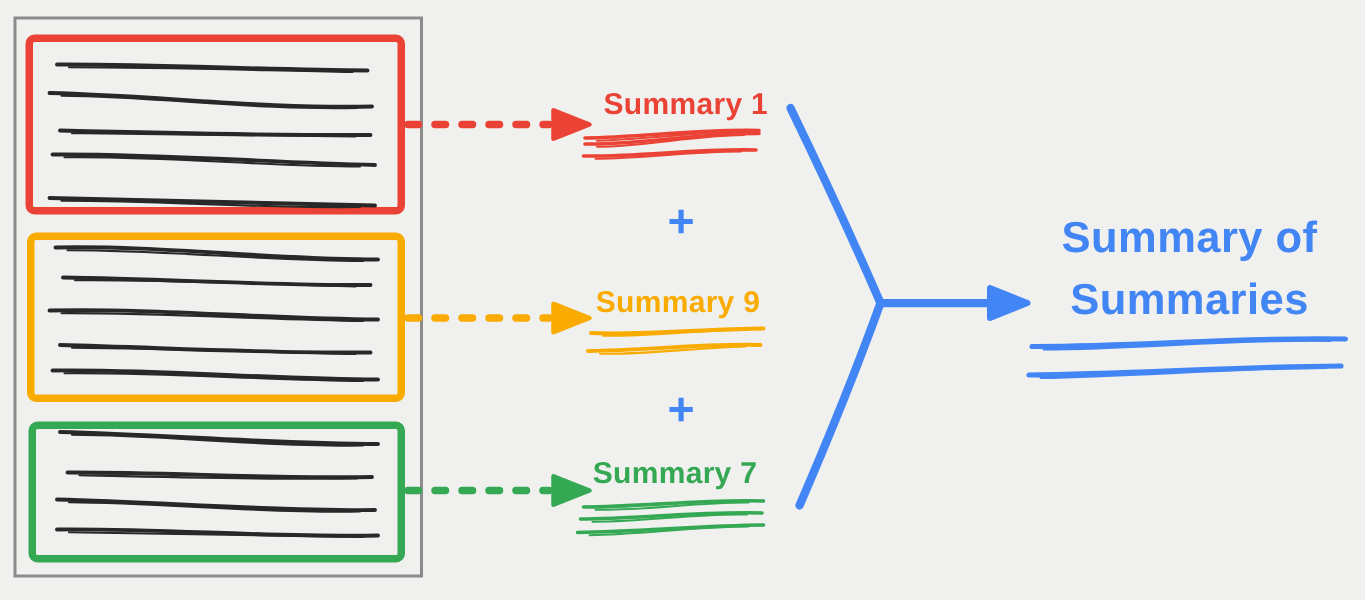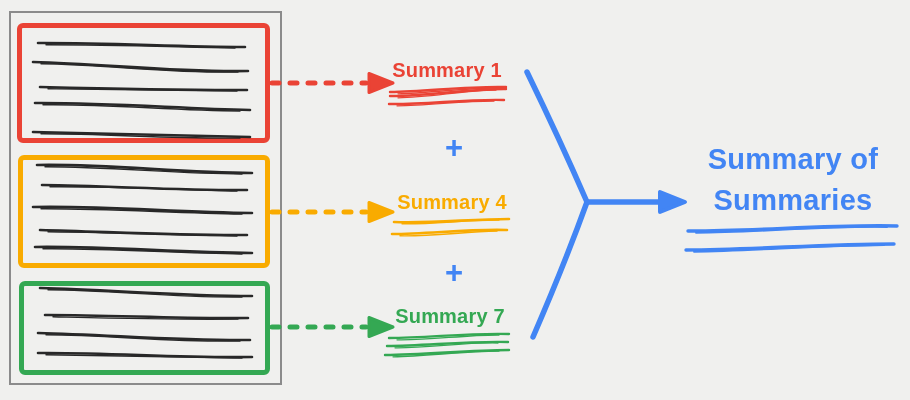--- a/index.html
+++ b/index.html
@@ -118,23 +118,23 @@
         <path d="M 694 251.8 C 756.7 250.6, 819.4 245.6, 884 245" stroke="#4285F4" stroke-width="1.87" fill="none" stroke-linecap="round"></path>
       </g>
 
     <g>
       <path class="merge" d="M 527 72 Q 560 140 587 202 Q 565 263 533 337" stroke="#4285F4"></path>
       <line class="merge-shaft" x1="587" y1="202" x2="660" y2="202" stroke="#4285F4"></line>
       <path class="merge-head" d="M 685 202 L 660 192 L 660 212 Z" fill="#4285F4" stroke="#4285F4"></path>
     </g>
   </svg>
 
-  <div class="lbl" style="left: 382px; top: 59px; color: rgb(234, 67, 53);">Summary 1</div>
+  <div class="lbl" style="left: 382px; top: 59px; color: rgb(234, 67, 53); text-align: right;">Summary 1</div>
   <div class="plus" style="left: 436px; top: 131px; color: rgb(66, 133, 244);">+</div>
-  <div class="lbl" style="left: 387px; top: 191px; color: rgb(249, 171, 0);">Summary 4</div>
+  <div class="lbl" style="left: 387px; top: 191px; color: rgb(249, 171, 0);">Summary 9</div>
   <div class="plus" style="left: 436px; top: 256px; color: rgb(66, 133, 244);">+</div>
   <div class="lbl" style="left: 385px; top: 305px; color: rgb(52, 168, 83);">Summary 7</div>
 
   <div class="result-label" style="color: rgb(66, 133, 244);">
     <div>Summary of</div>
     <div>Summaries</div>
   </div>
 
 </div>
 

